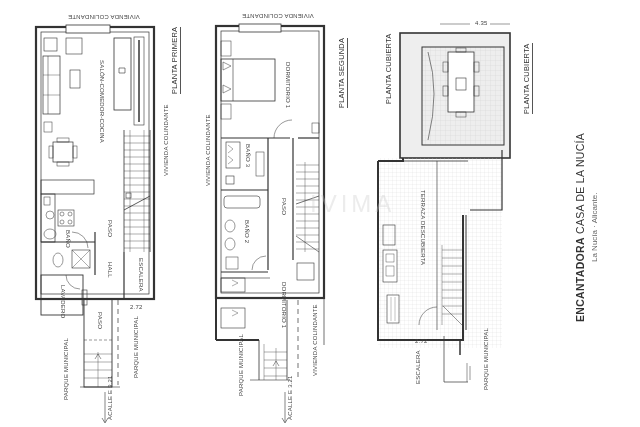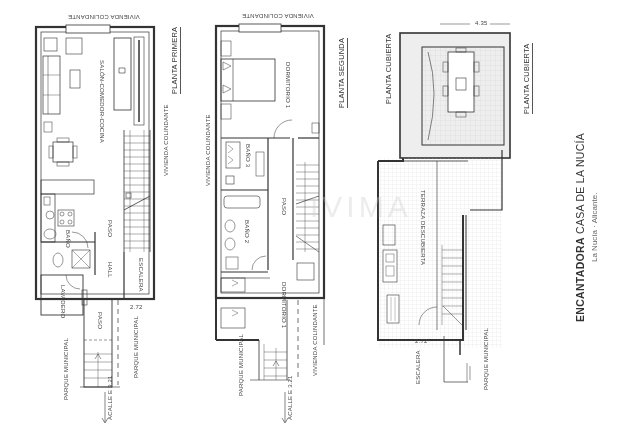--- a/index.html
+++ b/index.html
@@ -5,21 +5,21 @@
   html,body{margin:0;padding:0;background:#fff;}
   body{width:640px;height:427px;position:relative;overflow:hidden;font-family:"Liberation Sans",sans-serif;color:#333;}
   svg{position:absolute;left:0;top:0;}
   .lbl{position:absolute;font-size:6px;color:#444;white-space:nowrap;letter-spacing:0.2px;}
   .rot{transform-origin:0 0;transform:rotate(-90deg);}
   .rot90{transform-origin:0 0;transform:rotate(90deg);}
   .flip{transform-origin:center;transform:rotate(180deg);}
   .plan-title{position:absolute;font-size:7.5px;color:#333;white-space:nowrap;transform-origin:0 0;transform:rotate(-90deg);border-bottom:1px solid #555;padding-bottom:1px;letter-spacing:0.2px;}
   .main-title{position:absolute;left:574px;top:322px;font-size:10.5px;color:#333;white-space:nowrap;transform-origin:0 0;transform:rotate(-90deg);letter-spacing:0.3px;}
   .sub-title{position:absolute;left:590px;top:262px;font-size:8px;color:#666;white-space:nowrap;transform-origin:0 0;transform:rotate(-90deg);}
-  .watermark{position:absolute;left:310px;top:190px;font-size:30px;color:rgba(200,200,200,0.35);letter-spacing:4px;}
+  .watermark{position:absolute;left:310px;top:190px;font-size:24px;color:rgba(200,200,200,0.35);letter-spacing:4px;}
 </style>
 </head>
 <body>
 
 <svg width="640" height="427" viewBox="0 0 640 427">
   <defs>
     <pattern id="grid" width="5" height="5" patternUnits="userSpaceOnUse">
       <path d="M5 0 L0 0 0 5" fill="none" stroke="#d4d4d4" stroke-width="0.5"></path>
     </pattern>
     <pattern id="gridfine" width="4" height="4" patternUnits="userSpaceOnUse">

